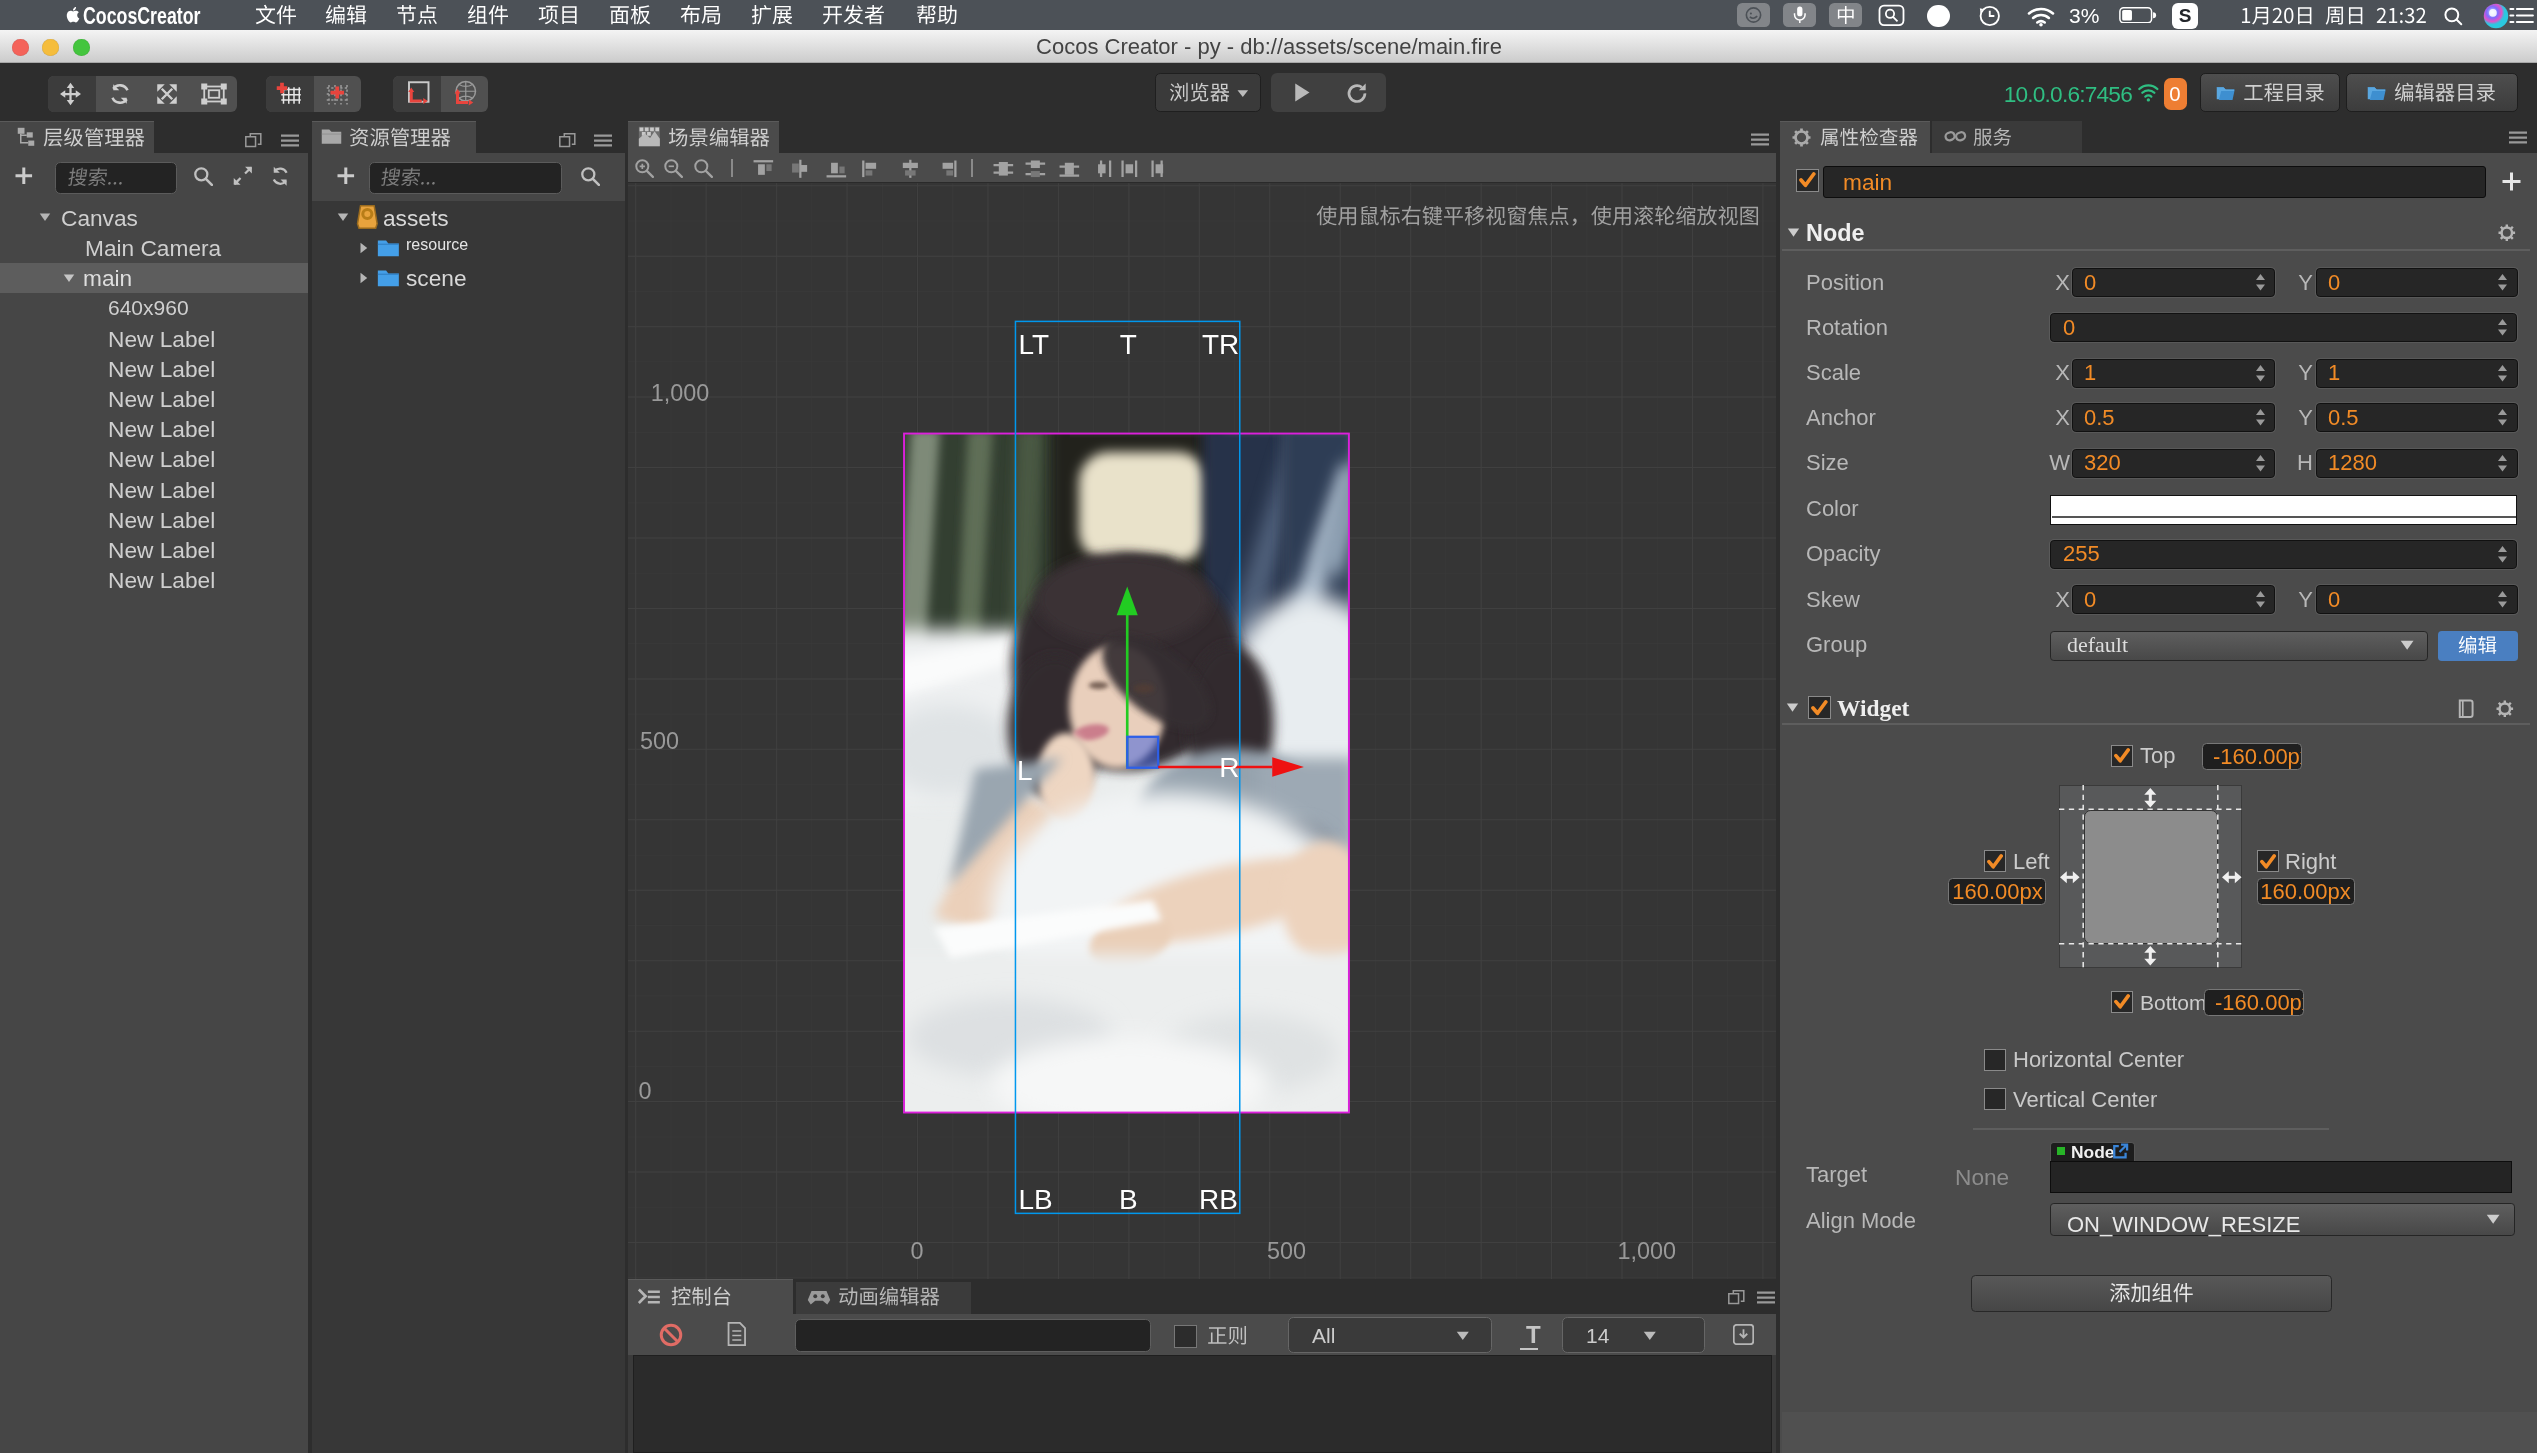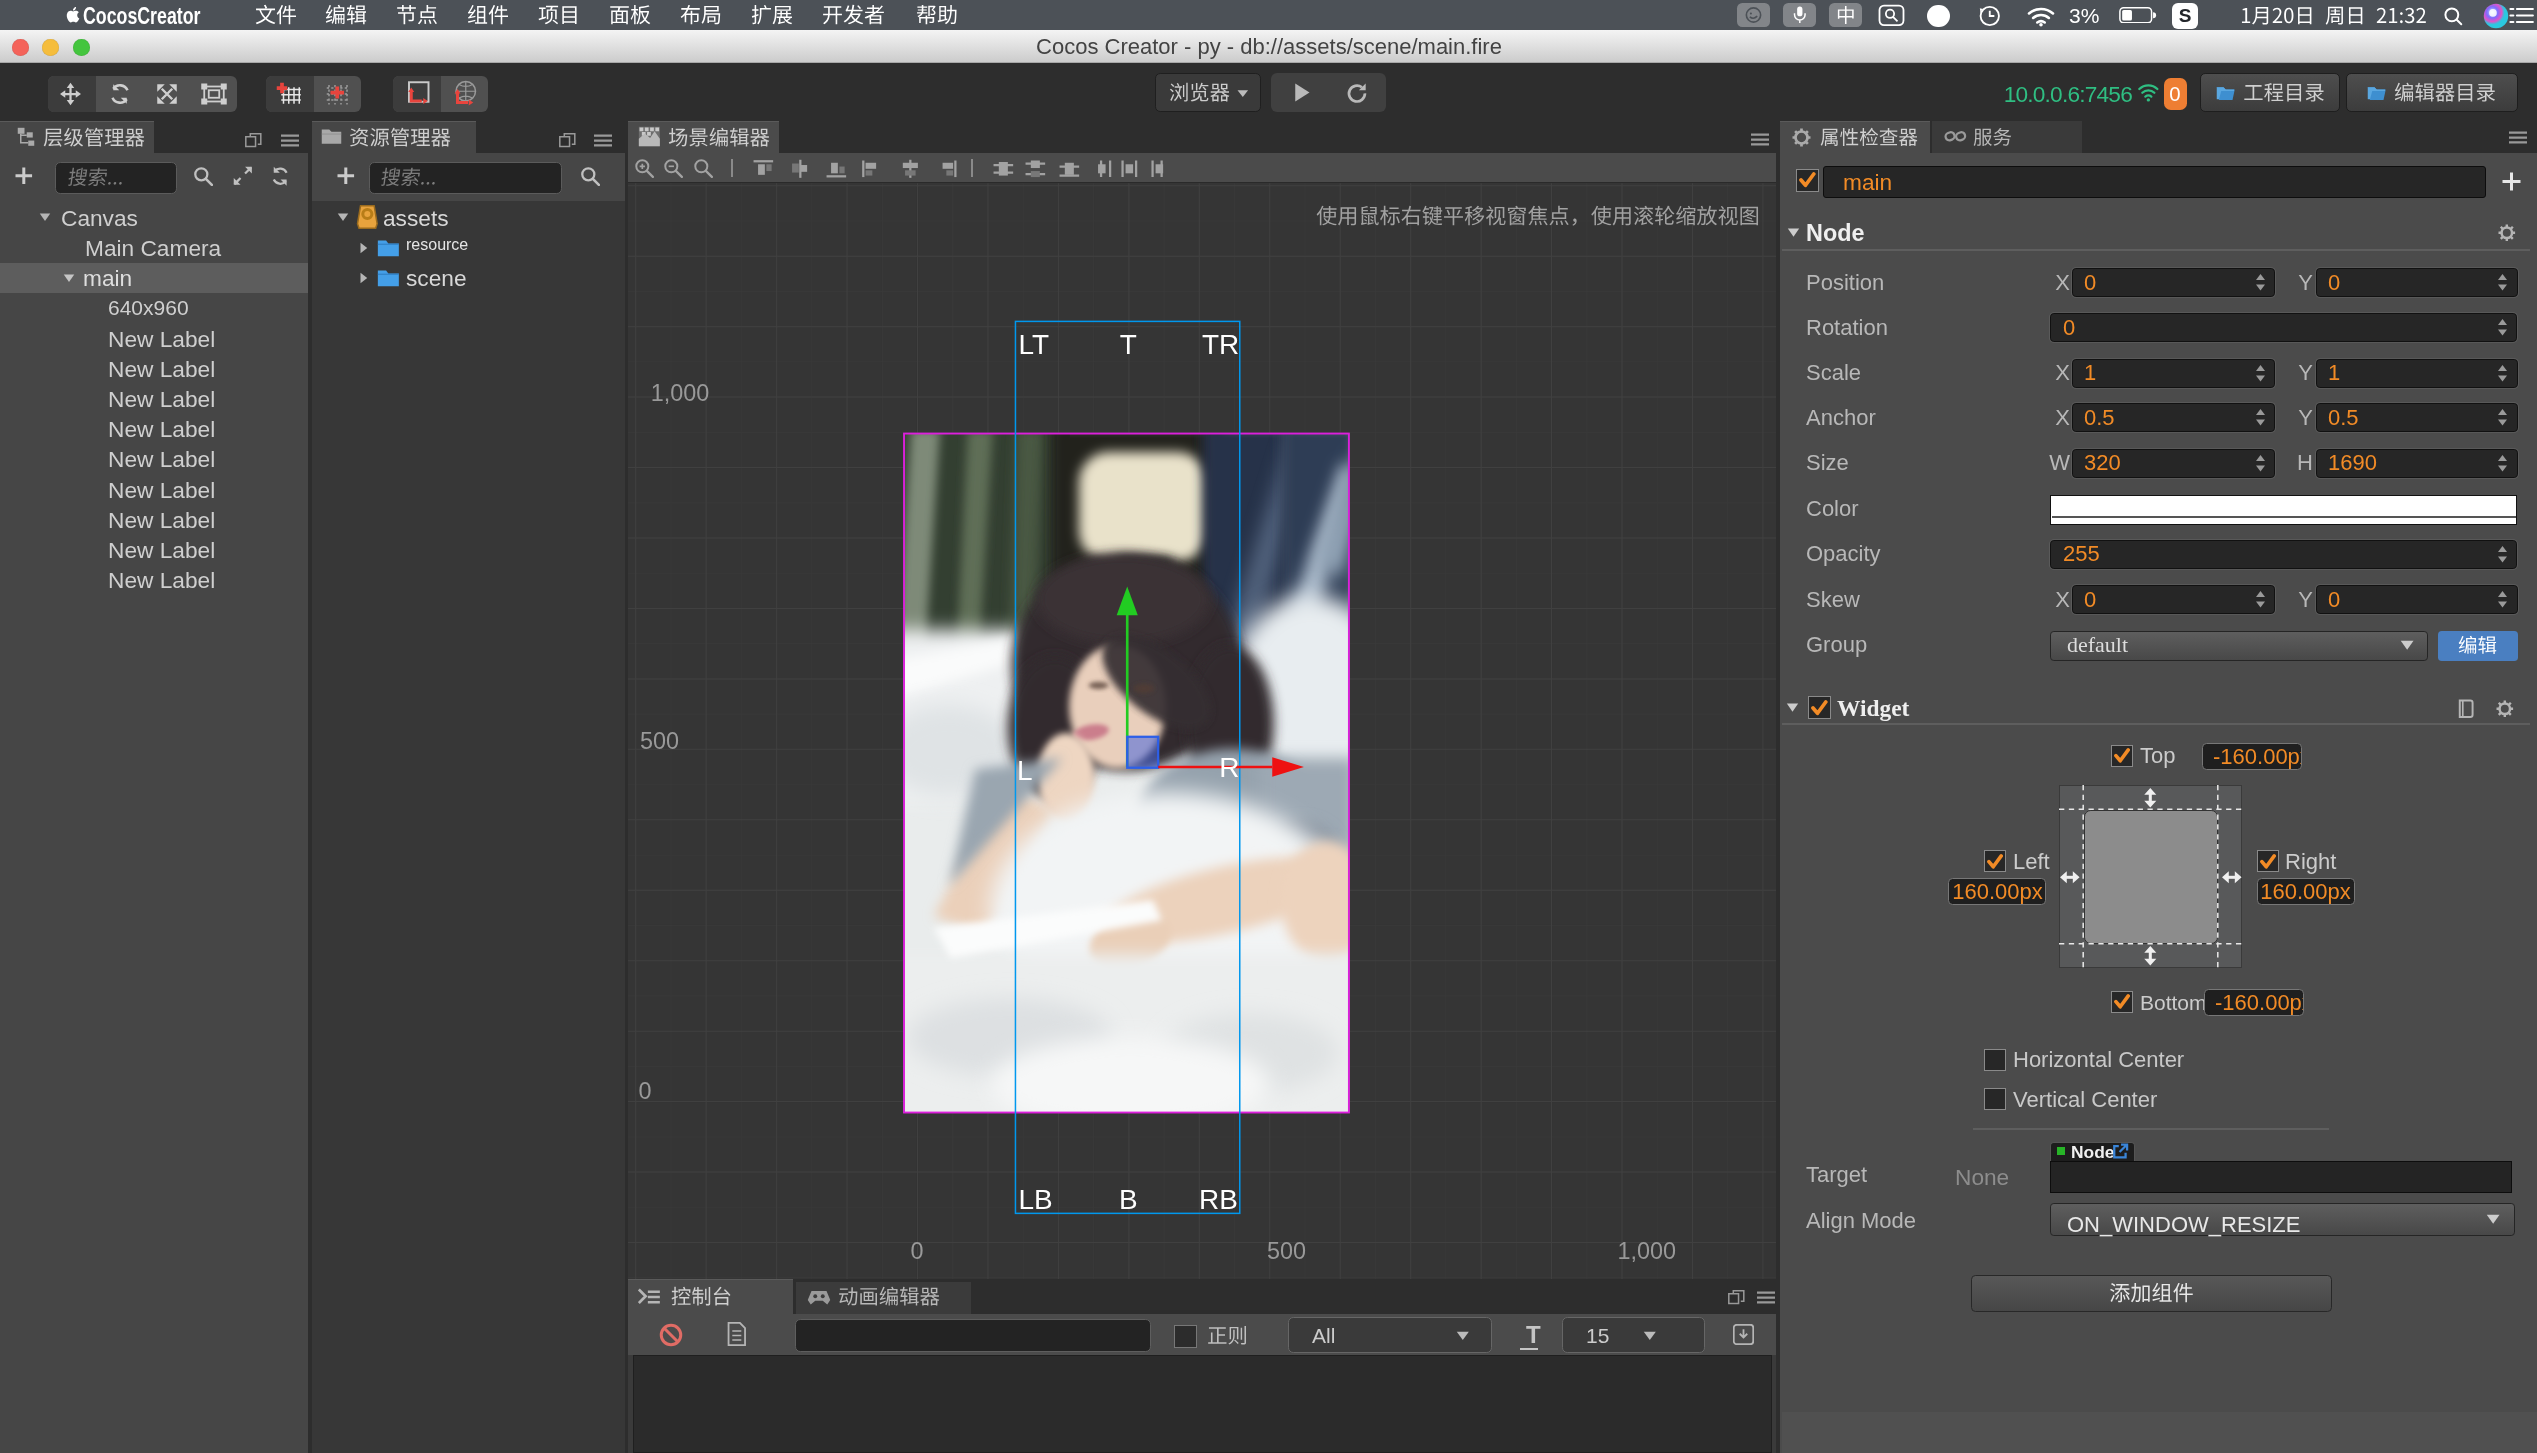--- a/index.html
+++ b/index.html
@@ -725,21 +725,21 @@
       </g>
     </svg></div>
 <div style="position:absolute;left:1288px;top:1317px;width:204px;height:36px;background:#3a3a3a;border:0.8px solid #666;border-radius:5.3px"></div>
 <div style="position:absolute;left:1312px;top:1323px;font-family:'Liberation Sans',sans-serif;font-size:21px;line-height:1.2;font-weight:400;color:#cccccc;white-space:nowrap;letter-spacing:0">All</div>
 <svg class="ab" style="left:1456px;top:1331px" width="13.6" height="9.8" viewBox="0 0 18 13">
     <path d="M1 1h16l-8 11z" fill="#bbb"></path>
   </svg>
 <div style="position:absolute;left:1526px;top:1321px;font-family:'Liberation Sans',sans-serif;font-size:24px;line-height:1.2;font-weight:700;color:#c5c5c5;white-space:nowrap;letter-spacing:0">T</div>
 <div style="position:absolute;left:1520px;top:1348px;width:18px;height:2.3px;background:#c5c5c5"></div>
 <div style="position:absolute;left:1562px;top:1317px;width:143px;height:36px;background:#3a3a3a;border:0.8px solid #666;border-radius:5.3px"></div>
-<div style="position:absolute;left:1586px;top:1323px;font-family:'Liberation Sans',sans-serif;font-size:21px;line-height:1.2;font-weight:400;color:#cccccc;white-space:nowrap;letter-spacing:0">15</div>
+<div style="position:absolute;left:1586px;top:1323px;font-family:'Liberation Sans',sans-serif;font-size:21px;line-height:1.2;font-weight:400;color:#cccccc;white-space:nowrap;letter-spacing:0">14</div>
 <svg class="ab" style="left:1643px;top:1331px" width="13.6" height="9.8" viewBox="0 0 18 13">
     <path d="M1 1h16l-8 11z" fill="#bbb"></path>
   </svg>
 <svg class="ab" style="left:1733px;top:1324px" width="21" height="21" viewBox="0 0 28 28">
     <rect x="1" y="1" width="26" height="26" rx="4" fill="none" stroke="#b5b5b5" stroke-width="2.4"></rect>
     <path d="M14 7v10M9 13l5 5 5-5" fill="none" stroke="#b5b5b5" stroke-width="2.4"></path>
   </svg>
 <div style="position:absolute;left:633px;top:1355px;width:1139px;height:98px;background:#2b2b2b;border:1.5px solid #1f1f1f"></div>
 <div style="position:absolute;left:1780px;top:121px;width:757px;height:32px;background:#2d2d2d"></div>
 <div style="position:absolute;left:1780px;top:121px;width:150px;height:32px;background:#4b4b4b;border-top:1.5px solid #5a5a5a"></div>
@@ -851,21 +851,21 @@
 <div style="position:absolute;left:1806px;top:450px;font-family:'Liberation Sans',sans-serif;font-size:22px;line-height:1.2;font-weight:400;color:#b8b8b8;white-space:nowrap;letter-spacing:0">Size</div>
 <div style="position:absolute;right:468px;top:450px;font-family:'Liberation Sans',sans-serif;font-size:22px;line-height:1.2;font-weight:400;color:#b8b8b8;white-space:nowrap;letter-spacing:0">W</div>
 <div style="position:absolute;left:2072px;top:449px;width:203px;height:29px;background:#262626;border:0.8px solid #111;border-radius:3.8px;box-shadow:0 0 0 0.8px #5e5e5e"></div>
 <div style="position:absolute;left:2084px;top:450px;font-family:'Liberation Sans',sans-serif;font-size:22px;line-height:1.2;font-weight:400;color:#f28b26;white-space:nowrap;letter-spacing:0">320</div>
 <svg class="ab" style="left:2253px;top:452px" width="15" height="22.7" viewBox="0 0 20 30">
     <path d="M10 4l-6 8h12z" fill="#9a9a9a"></path>
     <path d="M10 26l-6 -8h12z" fill="#9a9a9a"></path>
   </svg>
 <div style="position:absolute;right:225px;top:450px;font-family:'Liberation Sans',sans-serif;font-size:22px;line-height:1.2;font-weight:400;color:#b8b8b8;white-space:nowrap;letter-spacing:0">H</div>
 <div style="position:absolute;left:2316px;top:449px;width:202px;height:29px;background:#262626;border:0.8px solid #111;border-radius:3.8px;box-shadow:0 0 0 0.8px #5e5e5e"></div>
-<div style="position:absolute;left:2328px;top:450px;font-family:'Liberation Sans',sans-serif;font-size:22px;line-height:1.2;font-weight:400;color:#f28b26;white-space:nowrap;letter-spacing:0">1690</div>
+<div style="position:absolute;left:2328px;top:450px;font-family:'Liberation Sans',sans-serif;font-size:22px;line-height:1.2;font-weight:400;color:#f28b26;white-space:nowrap;letter-spacing:0">1280</div>
 <svg class="ab" style="left:2495px;top:452px" width="15" height="22.7" viewBox="0 0 20 30">
     <path d="M10 4l-6 8h12z" fill="#9a9a9a"></path>
     <path d="M10 26l-6 -8h12z" fill="#9a9a9a"></path>
   </svg>
 <div style="position:absolute;left:1806px;top:541px;font-family:'Liberation Sans',sans-serif;font-size:22px;line-height:1.2;font-weight:400;color:#b8b8b8;white-space:nowrap;letter-spacing:0">Opacity</div>
 <div style="position:absolute;left:2050px;top:540px;width:467px;height:29px;background:#262626;border:0.8px solid #111;border-radius:3.8px;box-shadow:0 0 0 0.8px #5e5e5e"></div>
 <div style="position:absolute;left:2063px;top:541px;font-family:'Liberation Sans',sans-serif;font-size:22px;line-height:1.2;font-weight:400;color:#f28b26;white-space:nowrap;letter-spacing:0">255</div>
 <svg class="ab" style="left:2495px;top:543px" width="15" height="22.7" viewBox="0 0 20 30">
     <path d="M10 4l-6 8h12z" fill="#9a9a9a"></path>
     <path d="M10 26l-6 -8h12z" fill="#9a9a9a"></path>

